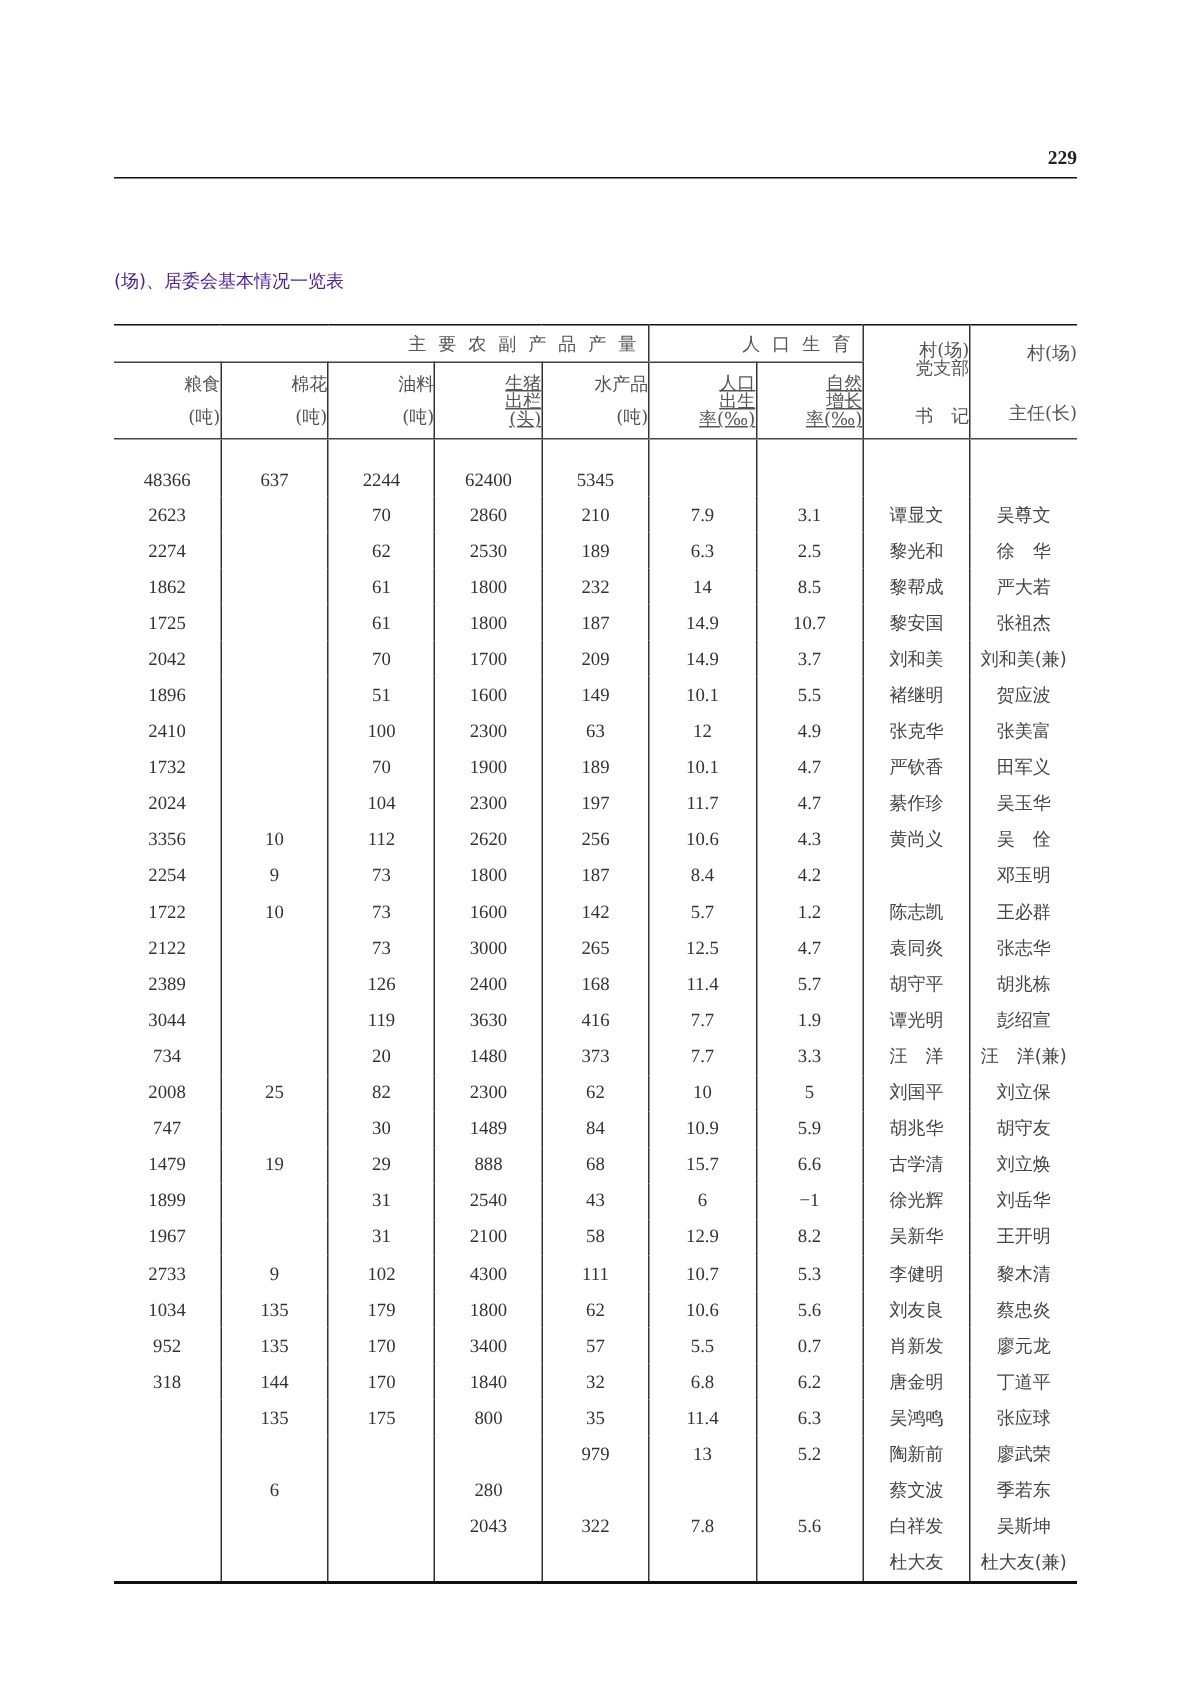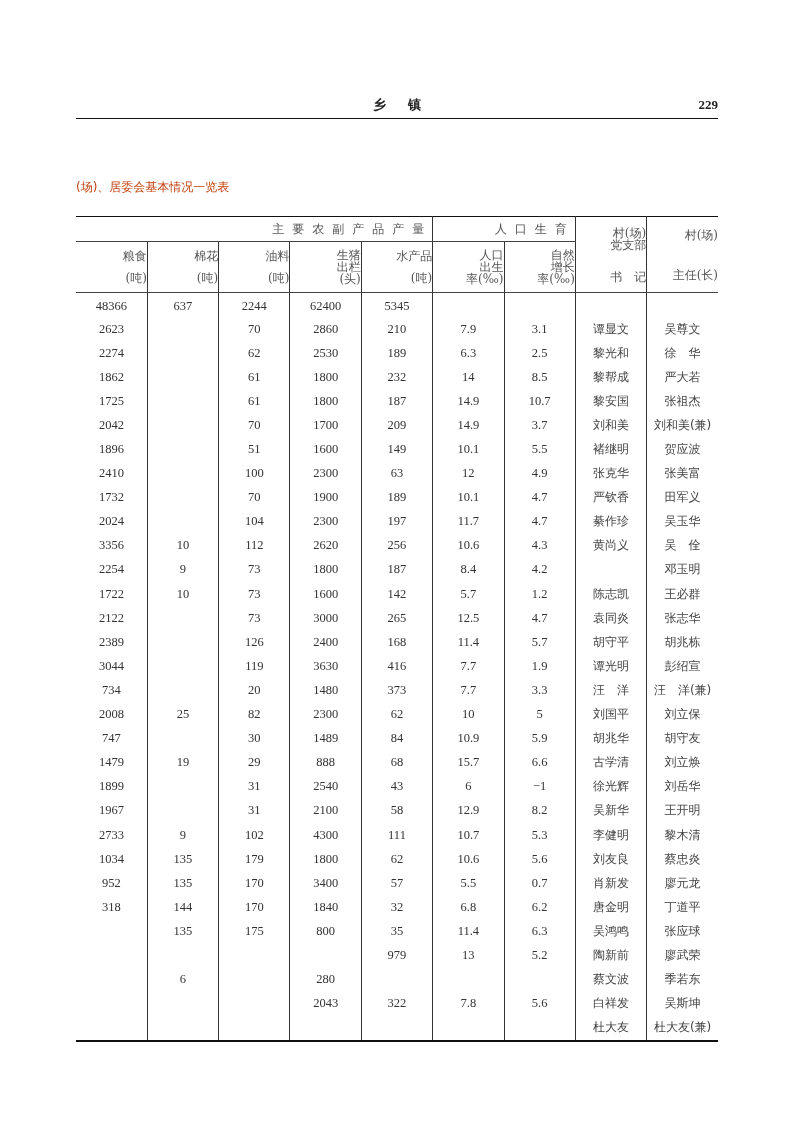--- a/index.html
+++ b/index.html
@@ -17,21 +17,21 @@
     font-family: "DejaVu Sans", "Liberation Sans", sans-serif;
     font-size: 13px; font-weight: bold; letter-spacing: 22px; padding-left: 22px;
   }
   .running-head .pageno {
     position: absolute; right: 0; top: 1px;
     font-family: "Liberation Serif", serif; font-size: 13px; font-weight: bold;
   }
   .table-title {
     position: absolute; left: 76px; top: 179px;
     font-family: "DejaVu Sans", "Liberation Sans", sans-serif;
-    font-size: 12px; color: #c2410c;
+    font-size: 12px; color: #4c1d95;
   }
   table.main {
     position: absolute; left: 76px; top: 216px; width: 642px;
     border-collapse: collapse; table-layout: fixed;
     border-top: 1.5px solid #111; border-bottom: 2px solid #111;
     font-size: 12px;
   }
   table.main col.c { width: 71.3px; }
   table.main th {
     font-weight: normal; color: #555;
@@ -45,28 +45,27 @@
   table.main th.sub .l { display: block; }
   table.main th.sub .gap { display: block; height: 10px; }
   table.main td {
     text-align: center; height: 24.1px; padding: 0;
     font-family: "Liberation Serif", serif; font-size: 12.5px; color: #333;
   }
   table.main td.name { font-family: "DejaVu Sans", sans-serif; font-size: 12px; color: #444; }
   table.main tr:first-child td { }
   .vl { border-left: 1px solid #333; }
   table.main td:first-child, table.main th:first-child { border-left: none; }
-  tbody tr.first td { padding-top: 2px; height: 22px; }
-  .tight { line-height: 11px; }
+  tbody tr.first td { padding-top: 16px; height: 22px; }
+  .tight { line-height: 11px; text-decoration: underline; }
 </style>
 </head>
 <body>
 
 <div class="running-head">
-  <span class="section">乡镇</span>
   <span class="pageno">229</span>
 </div>
 
 <div class="table-title">(场)、居委会基本情况一览表</div>
 
 <table class="main">
   <colgroup>
     <col class="c">
       <col class="c">
       <col class="c">

